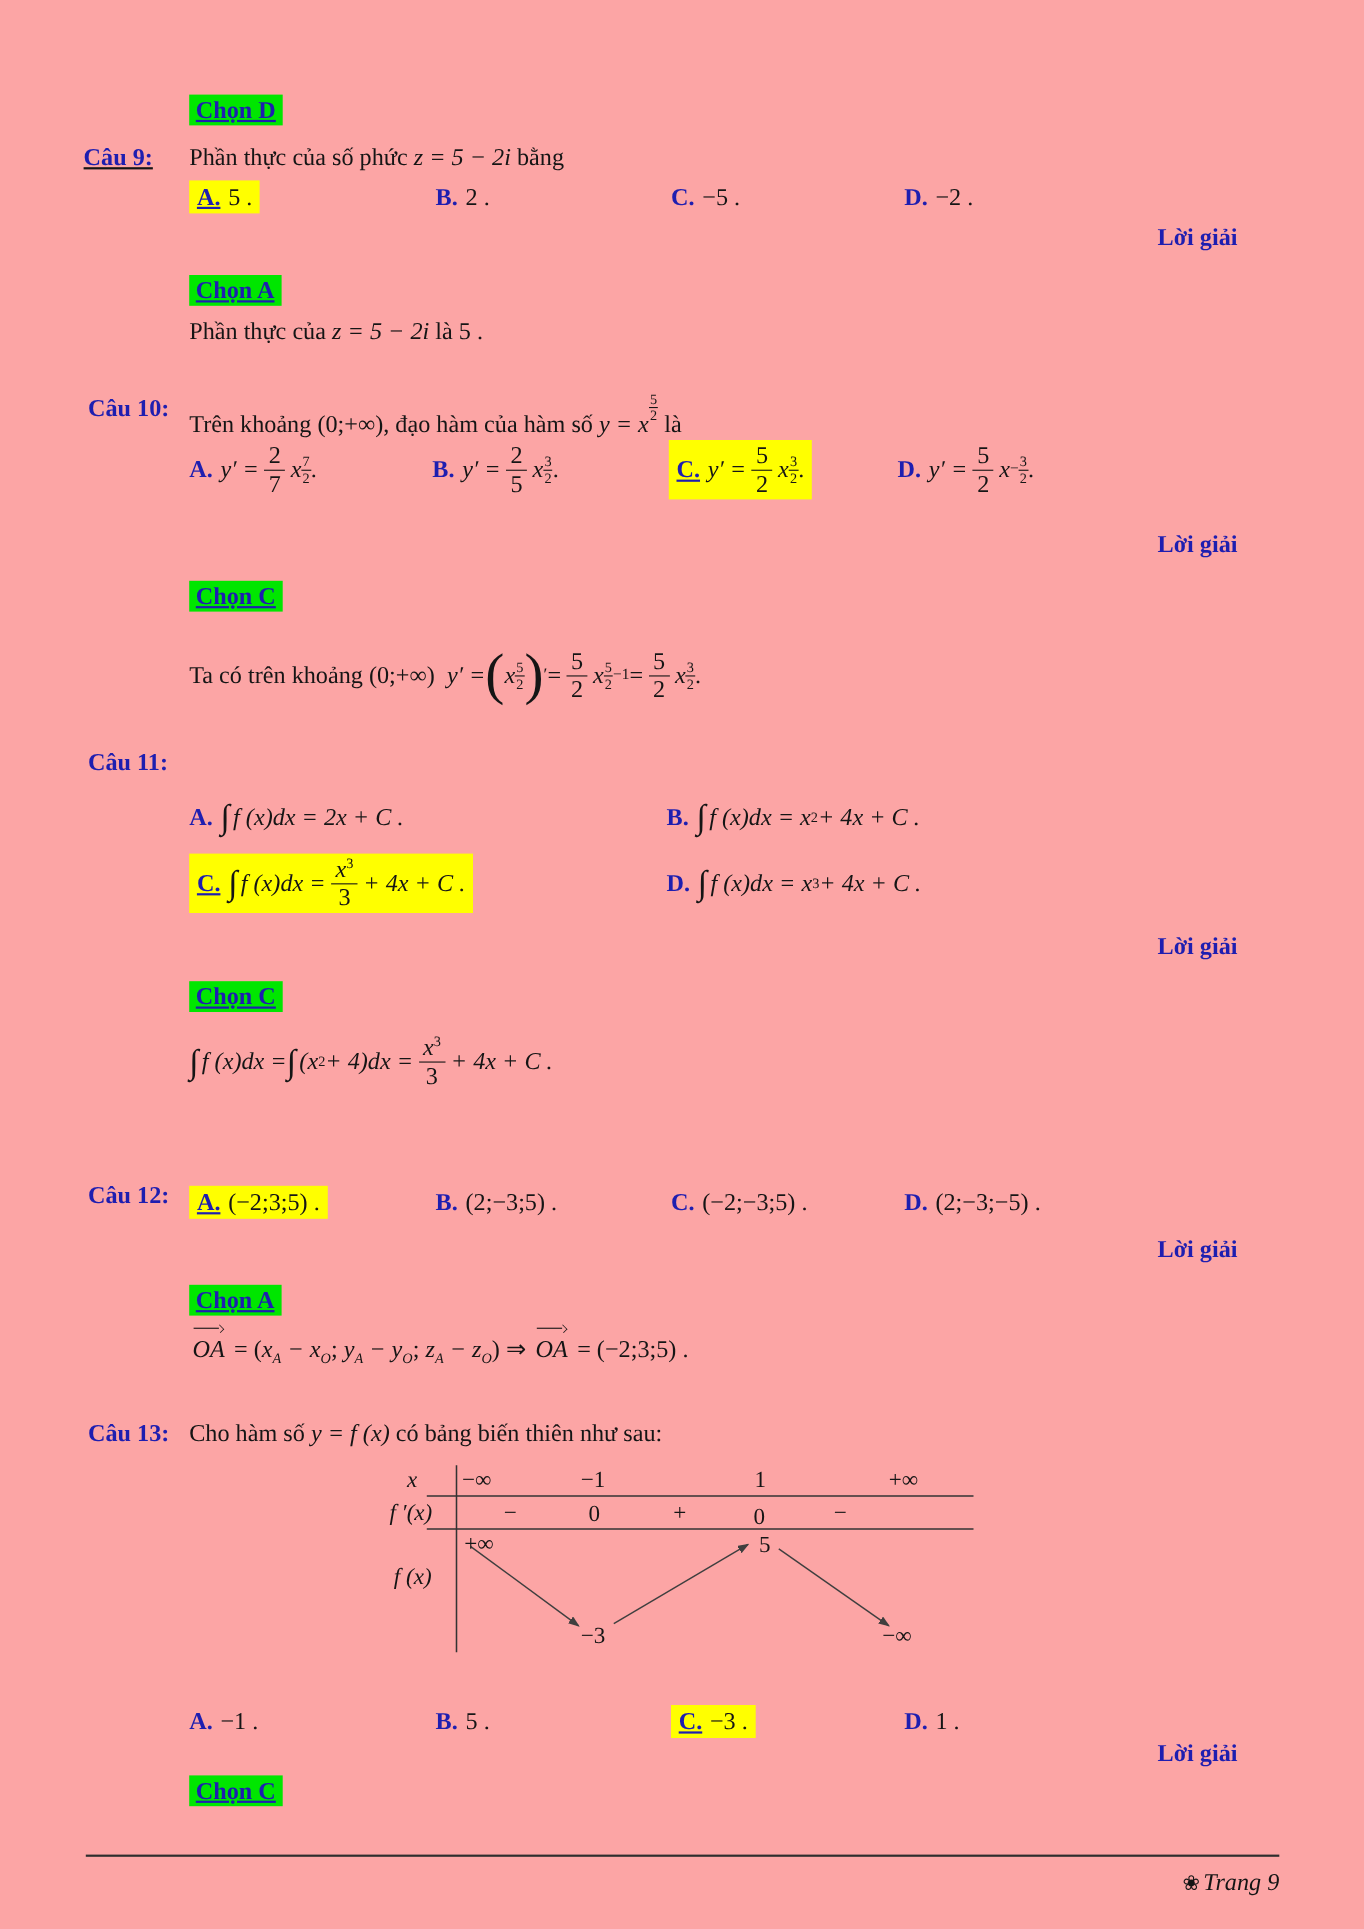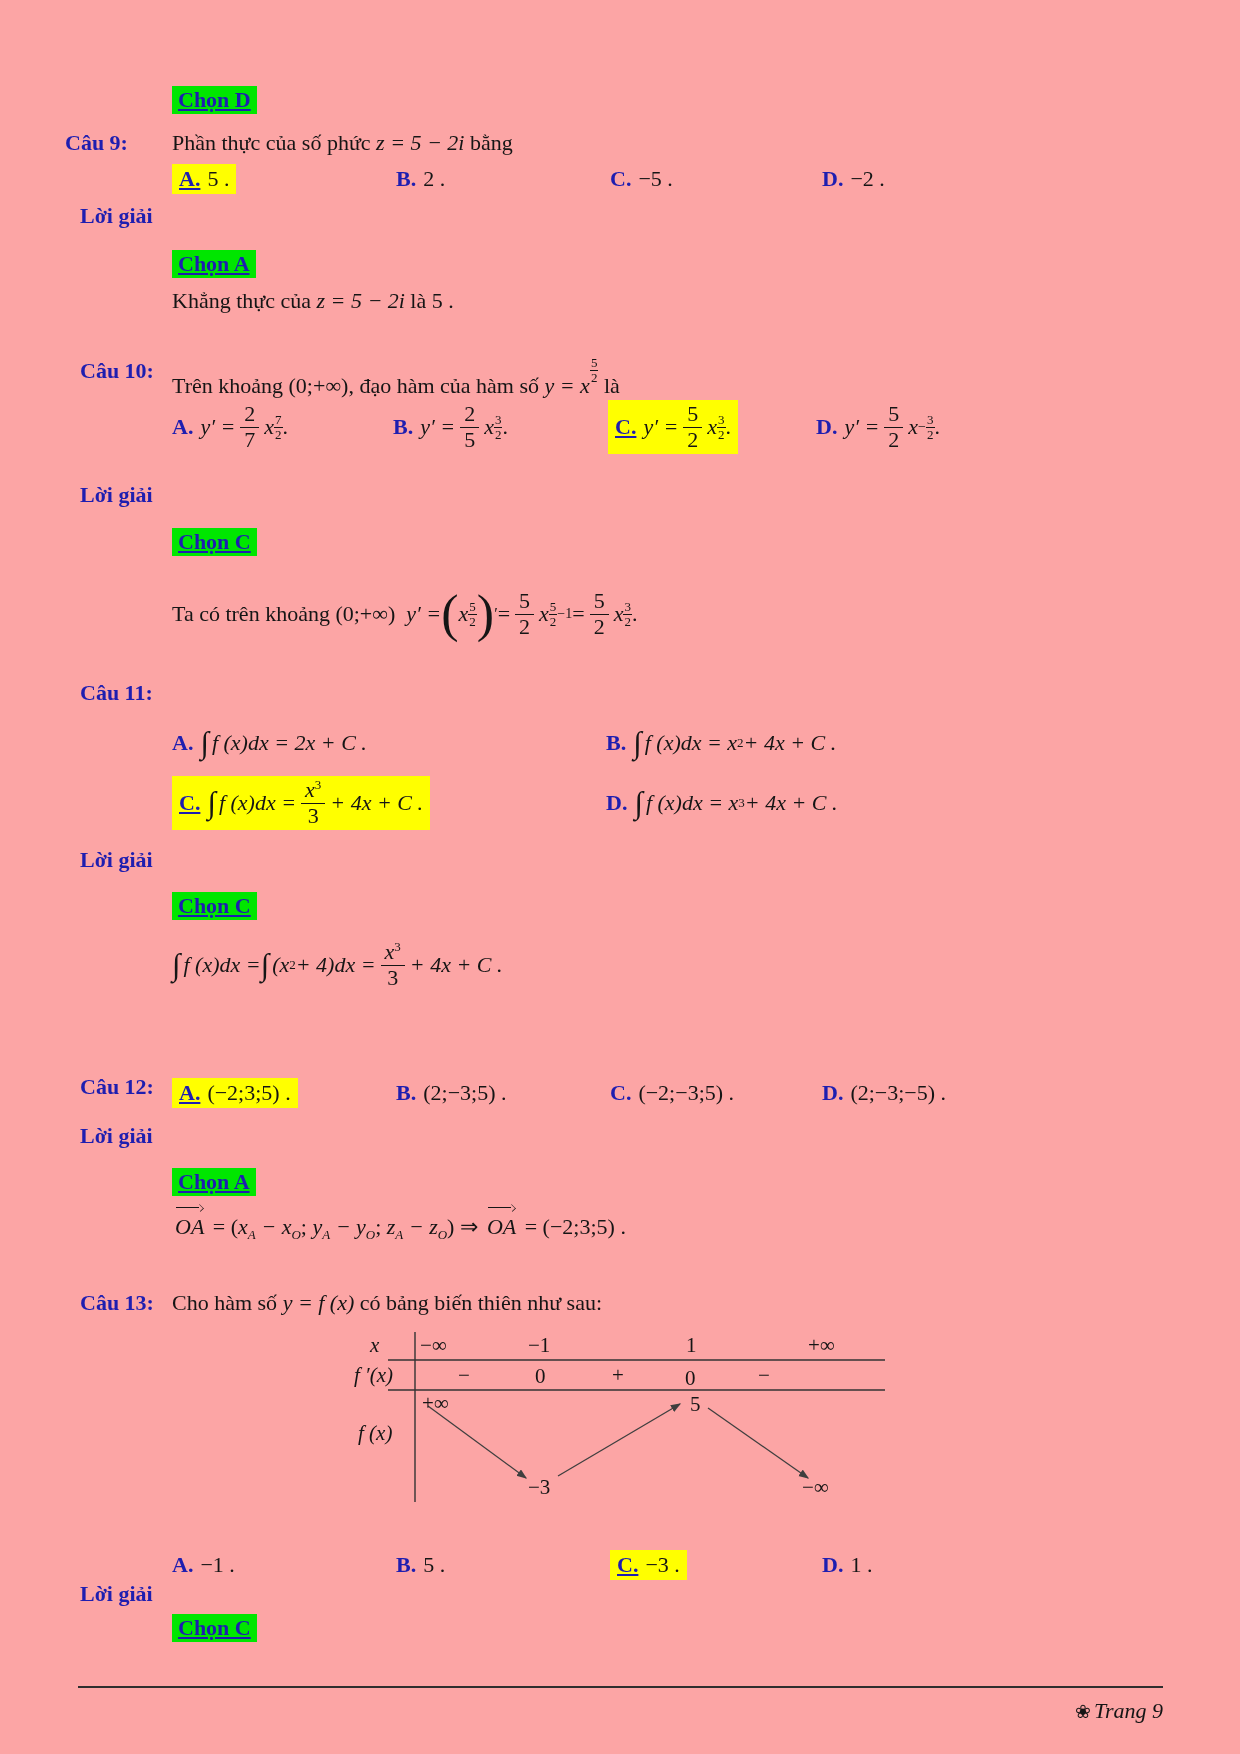--- a/index.html
+++ b/index.html
@@ -7,21 +7,21 @@
     width:1240px;height:1754px;background:#ffffff;
     font-family:"Liberation Serif",serif;font-size:22px;color:#151515;
   }
   .page{position:relative;width:1240px;height:1754px;overflow:hidden;background:#fca5a5;}
   .abs{position:absolute;}
   .qline{line-height:30px;white-space:nowrap;}
   .qnum{color:#1e1eb0;font-weight:bold;}
   .letter{color:#1e1eb0;font-weight:bold;margin-right:7px;}
   .u{text-decoration:underline;}
   .mi{font-style:italic;}
-  .loi{display:block;text-align:left;color:#1e1eb0;font-weight:bold;}
+  .loi{display:block;text-align:right;color:#1e1eb0;font-weight:bold;}
   .chon{display:inline-block;background:#00e600;color:#1e1eb0;font-weight:bold;
         text-decoration:underline;padding:1px 6px;}
   .ybox{background:#ffff00;padding:2px 7px;display:inline-flex;align-items:center;}
   .opt-row{display:flex;align-items:center;}
   .col{flex:0 0 auto;display:inline-flex;align-items:center;}
   .bfrac{display:inline-block;text-align:center;vertical-align:middle;margin:0 5px;}
   .bfrac .fn{display:block;border-bottom:1.6px solid #151515;line-height:1.1;padding:0 4px;}
   .bfrac .fd{display:block;line-height:1.1;}
   .sfrac{display:inline-block;text-align:center;font-size:13px;line-height:1.05;vertical-align:11px;}
   .sfrac span{display:block;}
@@ -48,21 +48,21 @@
 </style>
 </head>
 <body>
 
 <div class="page">
 
   <div class="abs" style="left:172px;top:86px;">
     <span class="chon">Chọn D</span>
   </div>
 
-  <div class="abs qline" style="left:65px;top:128px;">
+  <div class="abs qline" style="left:76px;top:128px;text-decoration:underline;">
     <span class="qnum">Câu 9:</span>
   </div>
   <div class="abs qline" style="left:172px;top:128px;">
     <span>Phần thực của số phức</span>
     <span class="mi">z = 5 − 2i</span>
     <span>bằng</span>
   </div>
   <div class="abs opt-row" style="left:172px;top:164px;width:985px;">
     <span class="col" style="width:224px;">
       <span class="ybox">
@@ -83,21 +83,21 @@
       <span>−2 .</span>
     </span>
   </div>
   <div class="abs" style="left:80px;top:203px;width:1045px;">
     <span class="loi">Lời giải</span>
   </div>
   <div class="abs" style="left:172px;top:250px;">
     <span class="chon">Chọn A</span>
   </div>
   <div class="abs qline" style="left:172px;top:286px;">
-    <span>Khẳng thực của</span>
+    <span>Phần thực của</span>
     <span class="mi">z = 5 − 2i</span>
     <span>là 5 .</span>
   </div>
 
   <div class="abs qline" style="left:80px;top:356px;">
     <span class="qnum">Câu 10:</span>
   </div>
   <div class="abs qline" style="left:172px;top:356px;">
     <span>Trên khoảng</span>
     <span>(0;+∞)</span><span>, đạo hàm của hàm số</span>

